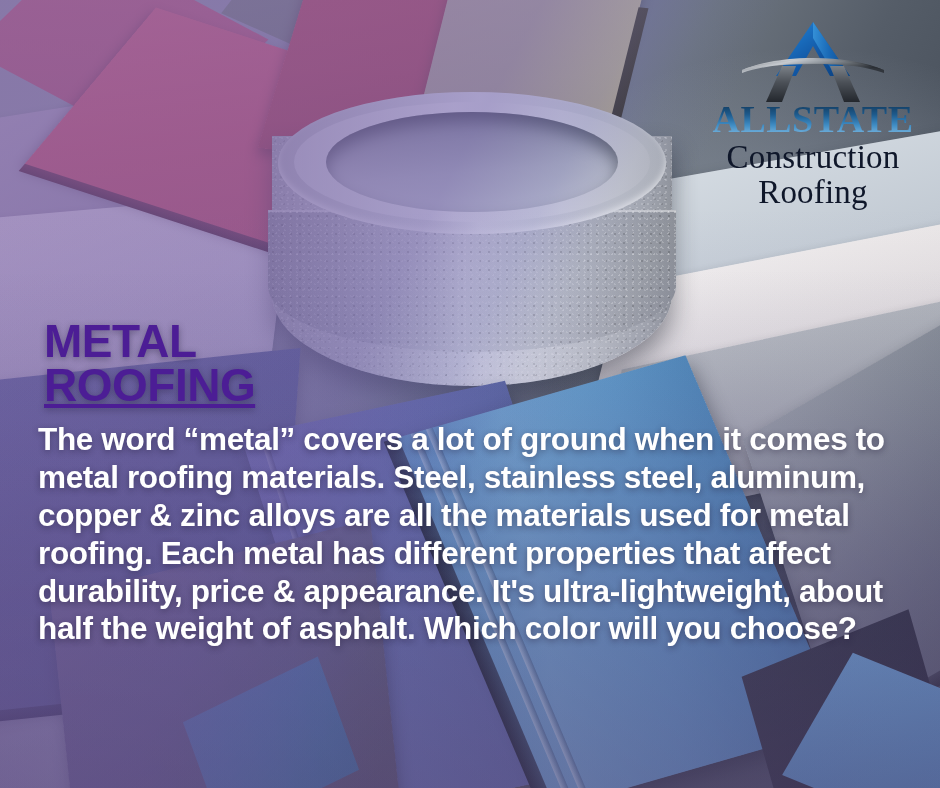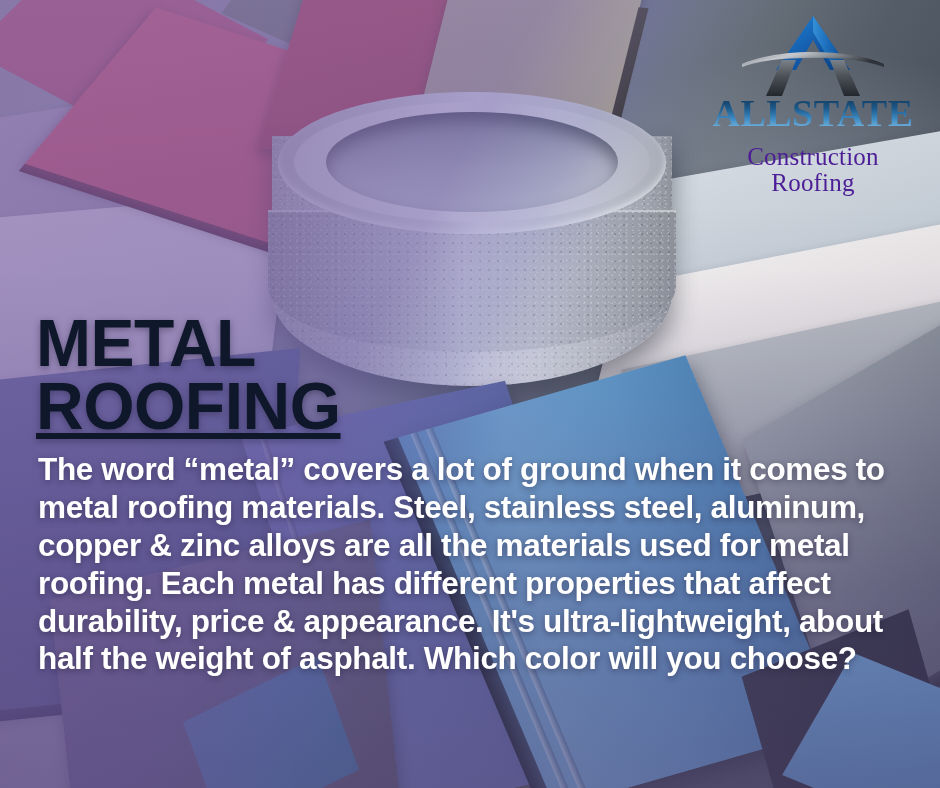--- a/index.html
+++ b/index.html
@@ -366,25 +366,25 @@
   }
 
   
   #text-block {
     position: absolute;
     left: 36px;
     top: 312px;
     width: 868px;
   }
   #headline {
-    margin: 0;
-    color: #0f172a;
+    margin: 8px;
+    color: #4c1d95;
     font-family: "Liberation Sans", sans-serif;
     font-weight: bold;
-    font-size: 66px;
+    font-size: 46px;
     line-height: 0.95;
     letter-spacing: -0.5px;
     text-shadow: 0 2px 7px rgba(30,24,52,.42);
   }
   #headline .line2 { display: block; text-decoration: underline; }
   #body-copy {
     margin: 14px 0 12px 2px;
     color: #ffffff;
     font-family: "Liberation Sans", sans-serif;
     font-weight: bold;
@@ -392,21 +392,21 @@
     line-height: 1.2;
     letter-spacing: -0.35px;
     text-shadow: 0 2px 6px rgba(30,24,52,.45);
     max-width: 858px;
   }
 
   
   #logo {
     position: absolute;
     right: 8px;
-    top: 14px;
+    top: 20px;
     width: 238px;
     text-align: center;
     user-select: none;
   }
   #logo-mark {
     display: block;
     margin: 0 auto;
     width: 150px;
     height: 84px;
   }
@@ -419,26 +419,26 @@
     line-height: 1;
     letter-spacing: 0.5px;
     background: linear-gradient(180deg, #0f2f4d 0%, #1d5a8c 38%, #3f8cc4 66%, #8cc2e6 100%);
     -webkit-background-clip: text;
     background-clip: text;
     color: transparent;
     -webkit-text-fill-color: transparent;
   }
   #logo-tagline {
     display: block;
-    margin: 12px;
+    margin: 2px;
     font-family: "Liberation Serif", serif;
     font-weight: normal;
-    font-size: 25px;
+    font-size: 33px;
     line-height: 1.05;
-    color: #4c1d95;
+    color: #0f172a;
     letter-spacing: 0.2px;
   }
 </style>
 </head>
 <body>
 
 <div id="poster">
 
   <div class="photo">
 

